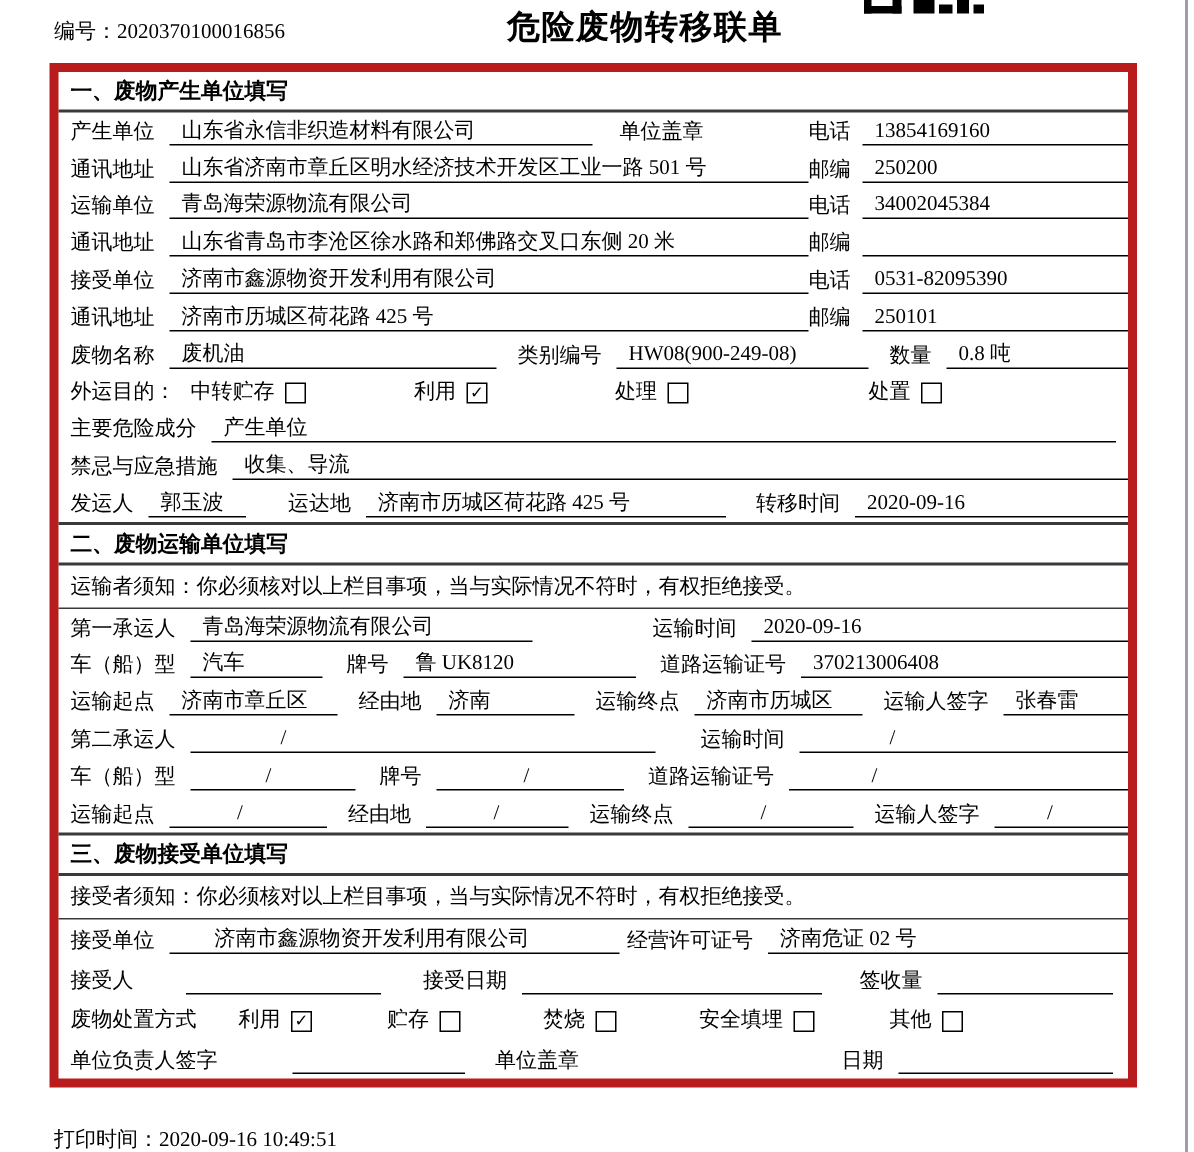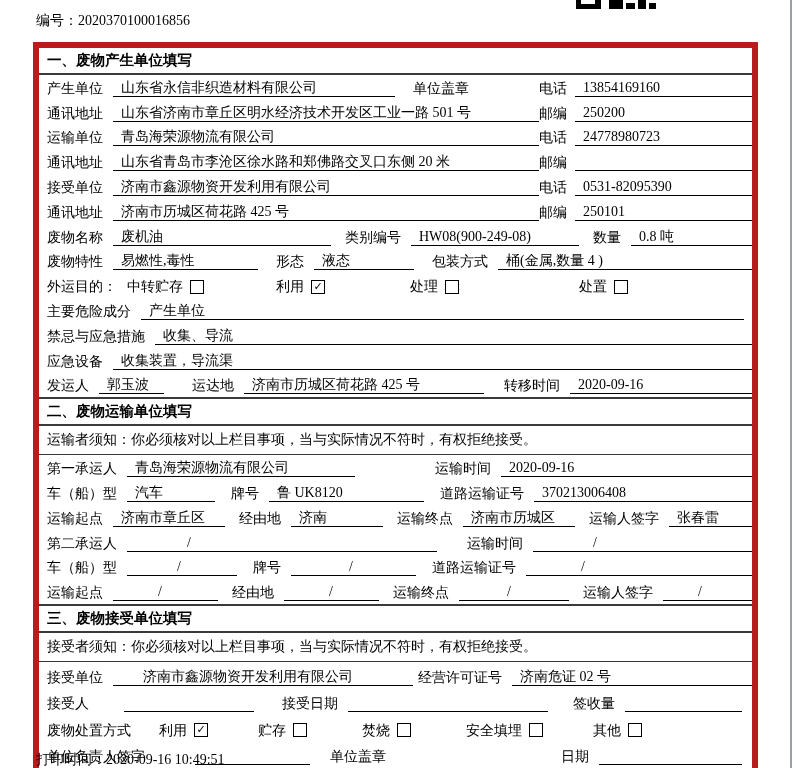--- a/index.html
+++ b/index.html
@@ -46,20 +46,21 @@
 
   .print-time { position:absolute; left:36px; top:751px; font-size:14px; white-space:nowrap; }
 </style>
 </head>
 <body>
 
 <div class="page">
 
   <div class="serial"><span>编号：</span><span>2020370100016856</span></div>
 
+  <div class="doc-title">危险废物转移联单</div>
 
   <div class="qr">
     <div style="left:0;top:0;width:5px;height:9px;"></div>
     <div style="left:19px;top:0;width:6px;height:9px;"></div>
     <div style="left:0;top:4px;width:25px;height:5px;"></div>
     <div style="left:33px;top:0;width:14px;height:9px;"></div>
     <div style="left:50px;top:3px;width:9px;height:6px;"></div>
     <div style="left:62px;top:0;width:8px;height:9px;"></div>
     <div style="left:73px;top:3px;width:7px;height:6px;"></div>
   </div>
@@ -88,21 +89,21 @@
         <span class="lbl">邮编</span>
         <span class="u grow">250200</span>
       </span>
     </div>
 
     <div class="row">
       <span class="lbl">运输单位</span>
       <span class="u grow">青岛海荣源物流有限公司</span>
       <span class="rcol">
         <span class="lbl">电话</span>
-        <span class="u grow">24778980723</span>
+        <span class="u grow">34002045384</span>
       </span>
     </div>
 
     <div class="row">
       <span class="lbl">通讯地址</span>
       <span class="u grow">山东省青岛市李沧区徐水路和郑佛路交叉口东侧 20 米</span>
       <span class="rcol">
         <span class="lbl">邮编</span>
         <span class="u grow"></span>
       </span>
@@ -128,28 +129,20 @@
 
     <div class="row">
       <span class="lbl">废物名称</span>
       <span class="u" style="width:218px;">废机油</span>
       <span class="lbl" style="margin-left:14px;">类别编号</span>
       <span class="u" style="width:168px;">HW08(900-249-08)</span>
       <span class="lbl" style="margin-left:14px;">数量</span>
       <span class="u grow">0.8 吨</span>
     </div>
 
-    <div class="row">
-      <span class="lbl">废物特性</span>
-      <span class="u" style="width:145px;">易燃性,毒性</span>
-      <span class="lbl" style="margin-left:18px;">形态</span>
-      <span class="u" style="width:100px;">液态</span>
-      <span class="lbl" style="margin-left:18px;">包装方式</span>
-      <span class="u grow">桶(金属,数量  4 )</span>
-    </div>
 
     <div class="row">
       <span class="lbl">外运目的：</span>
       <span class="opt">
         <span class="lbl">中转贮存</span>
         <span class="cb"></span>
       </span>
       <span class="opt" style="margin-left:72px;">
         <span class="lbl">利用</span>
         <span class="cb">✓</span>
@@ -167,24 +160,20 @@
     <div class="row">
       <span class="lbl">主要危险成分</span>
       <span class="u grow" style="margin-right:8px;">产生单位</span>
     </div>
 
     <div class="row">
       <span class="lbl">禁忌与应急措施</span>
       <span class="u grow">收集、导流</span>
     </div>
 
-    <div class="row">
-      <span class="lbl">应急设备</span>
-      <span class="u grow">收集装置，导流渠</span>
-    </div>
 
     <div class="row">
       <span class="lbl">发运人</span>
       <span class="u" style="width:65px;">郭玉波</span>
       <span class="lbl" style="margin-left:28px;">运达地</span>
       <span class="u" style="width:240px;">济南市历城区荷花路 425 号</span>
       <span class="lbl" style="margin-left:20px;">转移时间</span>
       <span class="u grow">2020-09-16</span>
     </div>
 

